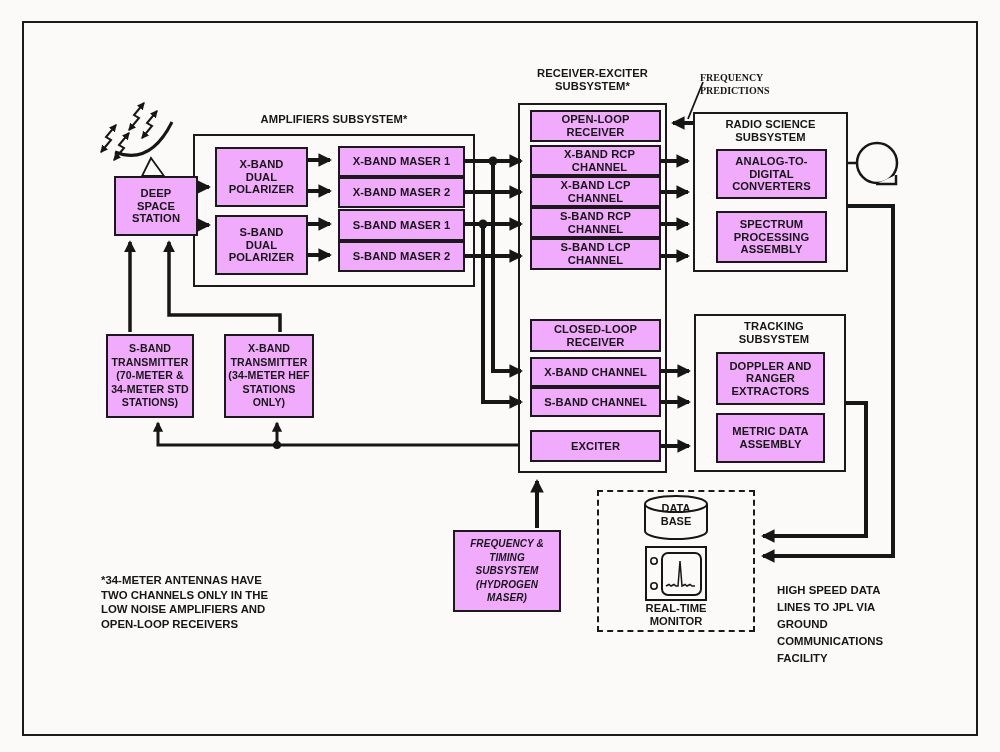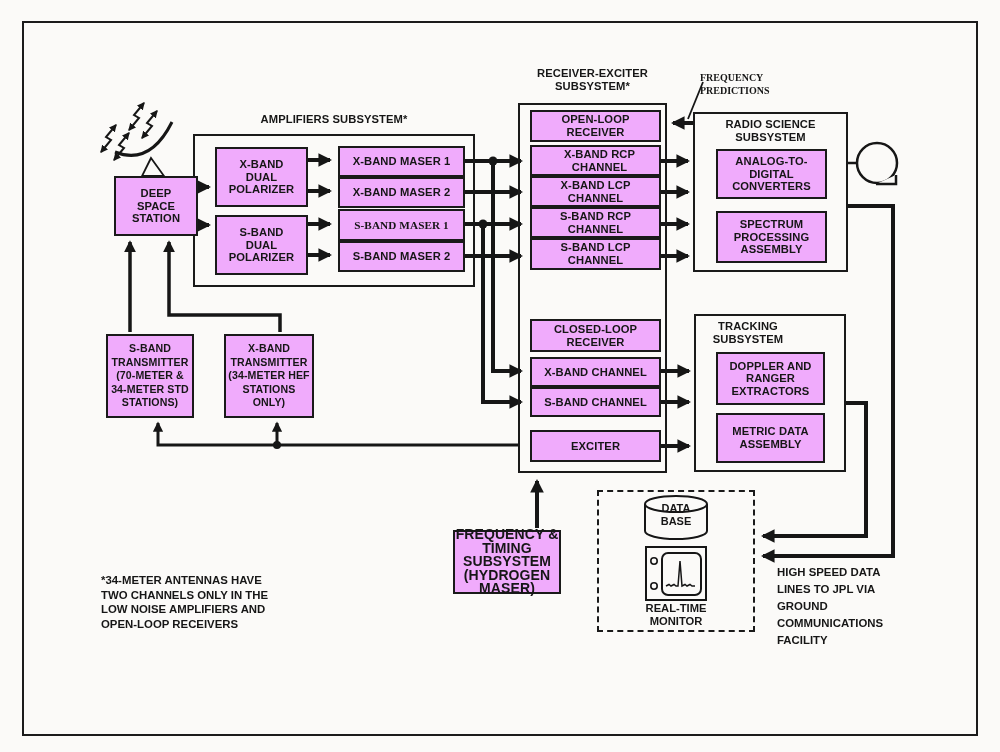--- a/index.html
+++ b/index.html
@@ -125,35 +125,35 @@
 <div class="container" style="left:518px;top:103px;width:149px;height:370px;"></div>
 <div class="container" style="left:693px;top:112px;width:155px;height:160px;"></div>
 <div class="container" style="left:694px;top:314px;width:152px;height:158px;"></div>
 <div class="container dashed" style="left:597px;top:490px;width:158px;height:142px;"></div>
 
 <div class="ctitle" style="left:193px;top:113px;width:282px;">AMPLIFIERS SUBSYSTEM*</div>
 <div class="ctitle" style="left:500px;top:67px;width:185px;">RECEIVER-EXCITER
 SUBSYSTEM*</div>
 <div class="ctitle" style="left:693px;top:118px;width:155px;">RADIO SCIENCE
 SUBSYSTEM</div>
-<div class="ctitle" style="left:674px;top:320px;width:148px;">TRACKING
+<div class="ctitle" style="left:700px;top:320px;width:148px;">TRACKING
 SUBSYSTEM</div>
 
 <div class="box" style="left:114px;top:176px;width:84px;height:60px;">DEEP
 SPACE
 STATION</div>
 <div class="box" style="left:215px;top:147px;width:93px;height:60px;">X-BAND
 DUAL
 POLARIZER</div>
 <div class="box" style="left:215px;top:215px;width:93px;height:60px;">S-BAND
 DUAL
 POLARIZER</div>
 <div class="box" style="left:338px;top:146px;width:127px;height:31px;">X-BAND MASER 1</div>
 <div class="box" style="left:338px;top:177px;width:127px;height:31px;">X-BAND MASER 2</div>
-<div class="box" style="left:338px;top:209px;width:127px;height:32px;font-family:Liberation Serif, serif;">S-BAND MASER 1</div>
+<div class="box" style="left:338px;top:209px;width:127px;height:32px;">S-BAND MASER 1</div>
 <div class="box" style="left:338px;top:241px;width:127px;height:31px;">S-BAND MASER 2</div>
 
 <div class="box" style="left:530px;top:110px;width:131px;height:32px;">OPEN-LOOP
 RECEIVER</div>
 <div class="box" style="left:530px;top:145px;width:131px;height:31px;padding-left:8px;">X-BAND RCP
 CHANNEL</div>
 <div class="box" style="left:530px;top:176px;width:131px;height:31px;">X-BAND LCP
 CHANNEL</div>
 <div class="box" style="left:530px;top:207px;width:131px;height:31px;">S-BAND RCP
 CHANNEL</div>
@@ -180,33 +180,33 @@
 <div class="box small" style="left:106px;top:334px;width:88px;height:84px;">S-BAND
 TRANSMITTER
 (70-METER &amp;
 34-METER STD
 STATIONS)</div>
 <div class="box small" style="left:224px;top:334px;width:90px;height:84px;">X-BAND
 TRANSMITTER
 (34-METER HEF
 STATIONS
 ONLY)</div>
-<div class="box" style="left:453px;top:530px;width:108px;height:64px;font-size:14px;line-height:13.4px;">FREQUENCY &amp;
+<div class="box" style="left:453px;top:530px;width:108px;height:82px;font-size:10px;line-height:13.4px;font-style:italic;">FREQUENCY &amp;
 TIMING
 SUBSYSTEM
 (HYDROGEN
 MASER)</div>
 
 <div class="txt" style="left:700px;top:71px;font-size:10px;line-height:13px;font-family:Liberation Serif, serif;">FREQUENCY
 PREDICTIONS</div>
 <div class="txt" style="left:645px;top:502px;width:62px;text-align:center;font-size:11px;line-height:13px;">DATA
 BASE</div>
 <div class="txt" style="left:617px;top:602px;width:118px;text-align:center;font-size:11.2px;line-height:13px;">REAL-TIME
 MONITOR</div>
-<div class="txt" style="left:777px;top:564px;font-size:11.4px;line-height:17px;">HIGH SPEED DATA
+<div class="txt" style="left:777px;top:582px;font-size:11.4px;line-height:17px;">HIGH SPEED DATA
 LINES TO JPL VIA
 GROUND
 COMMUNICATIONS
 FACILITY</div>
 <div class="txt" style="left:101px;top:573px;font-size:11.4px;line-height:14.5px;">*34-METER ANTENNAS HAVE
 TWO CHANNELS ONLY IN THE
 LOW NOISE AMPLIFIERS AND
 OPEN-LOOP RECEIVERS</div>
 
 </body></html>

